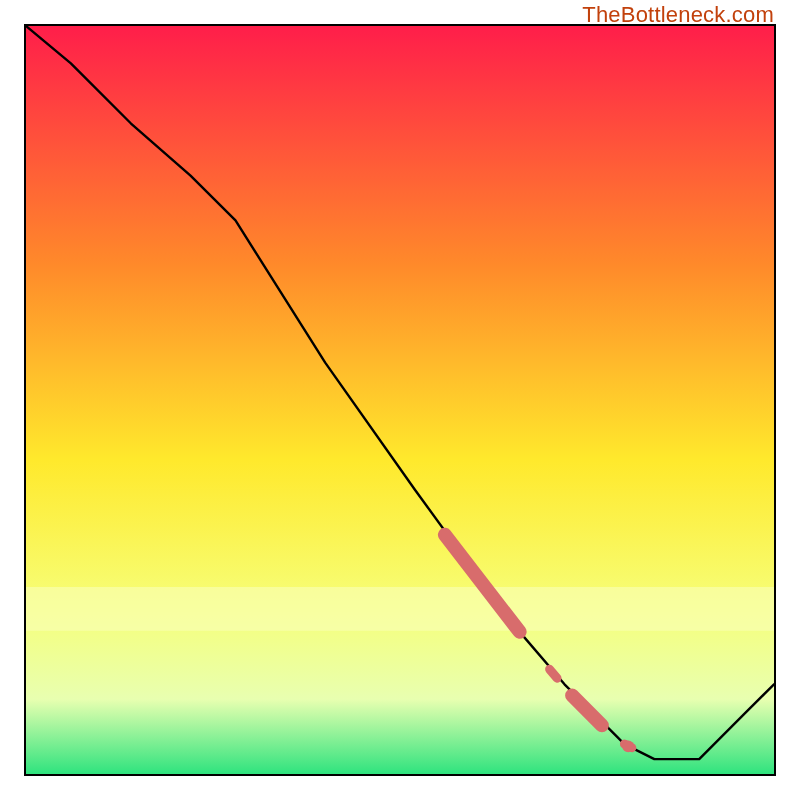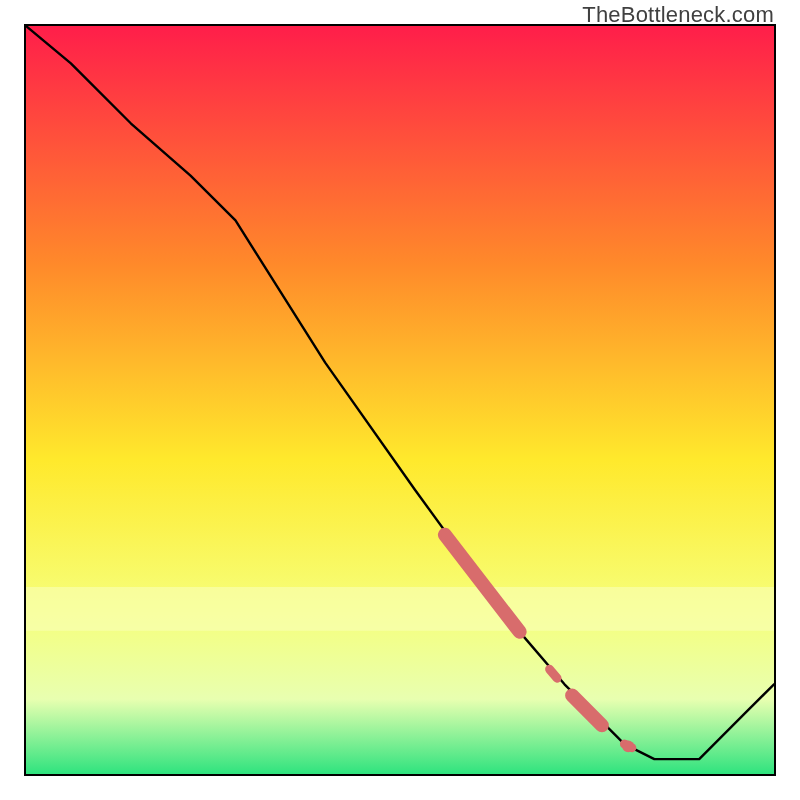--- a/index.html
+++ b/index.html
@@ -28,21 +28,21 @@
   }
   .gradient-bg {
     position: absolute;
     inset: 0;
   }
   .watermark {
     position: absolute;
     top: 2px;
     right: 26px;
     font-size: 22px;
-    color: #404040;
+    color: #c2410c;
     font-weight: 400;
     letter-spacing: 0.2px;
   }
   svg.overlay {
     position: absolute;
     inset: 0;
   }
 </style>
 </head>
 <body>

